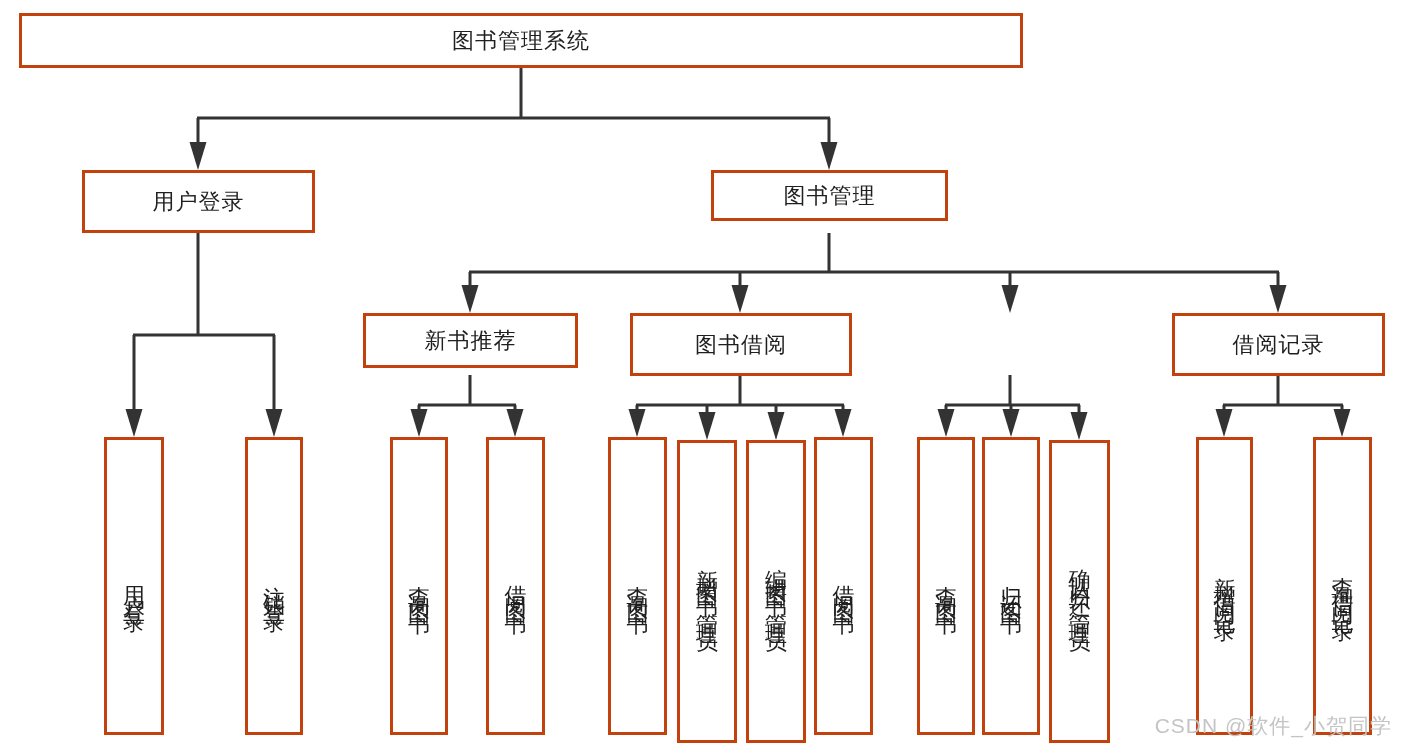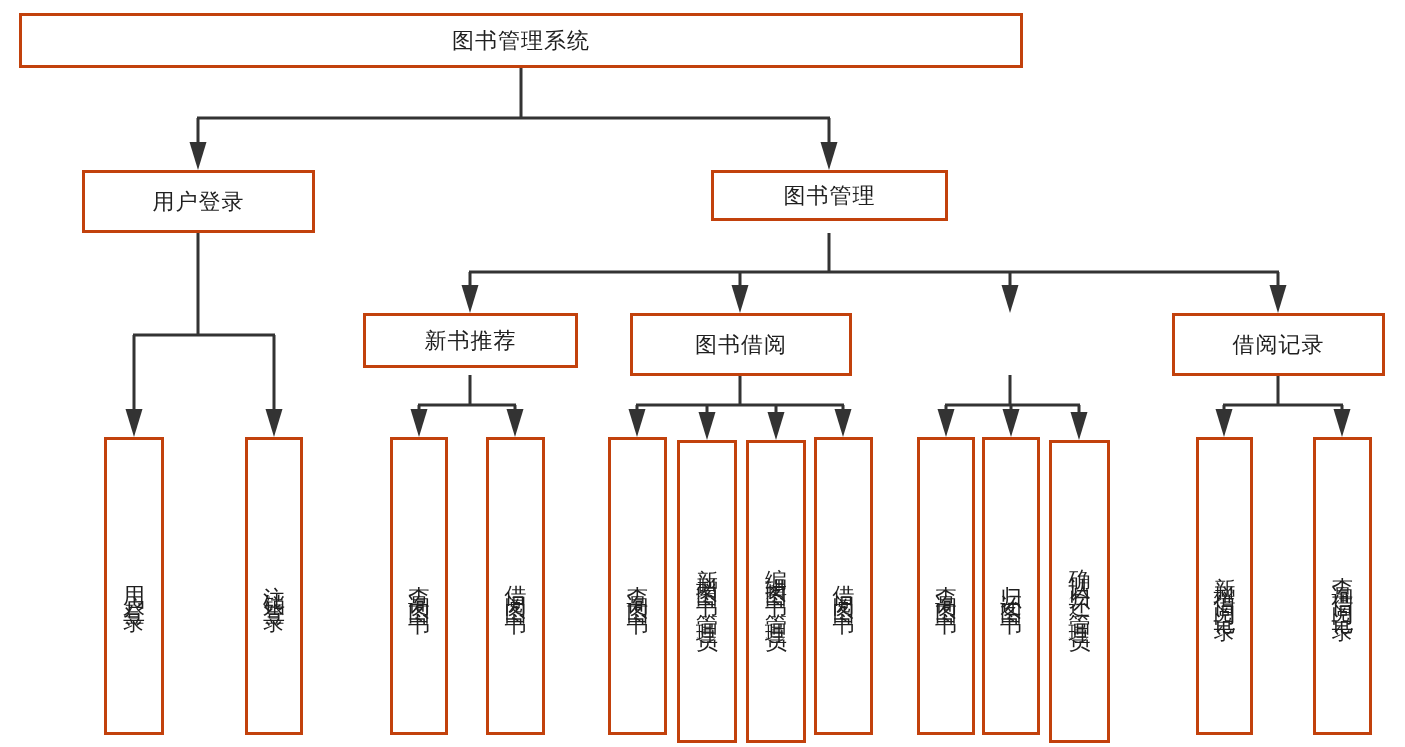--- a/index.html
+++ b/index.html
@@ -107,14 +107,15 @@
     <span class="vtext">确认归还（管理员）</span>
   </div>
 
   <div class="box vbox" style="left:1196px;top:437px;width:57px;height:298px">
     <span class="vtext">新增借阅记录</span>
   </div>
   <div class="box vbox" style="left:1313px;top:437px;width:59px;height:298px">
     <span class="vtext">查询借阅记录</span>
   </div>
 
+  <div class="watermark">CSDN @软件_小贺同学</div>
 
 </div>
 
 </body></html>

